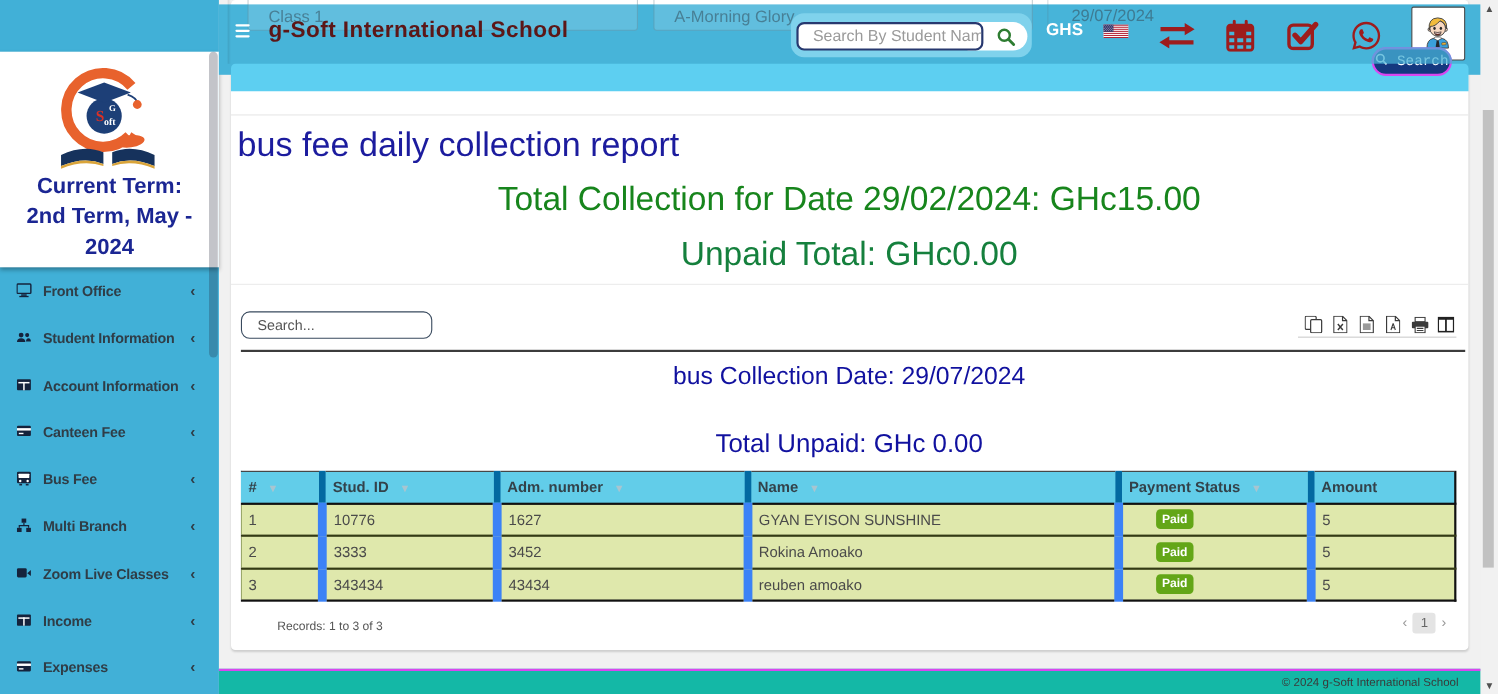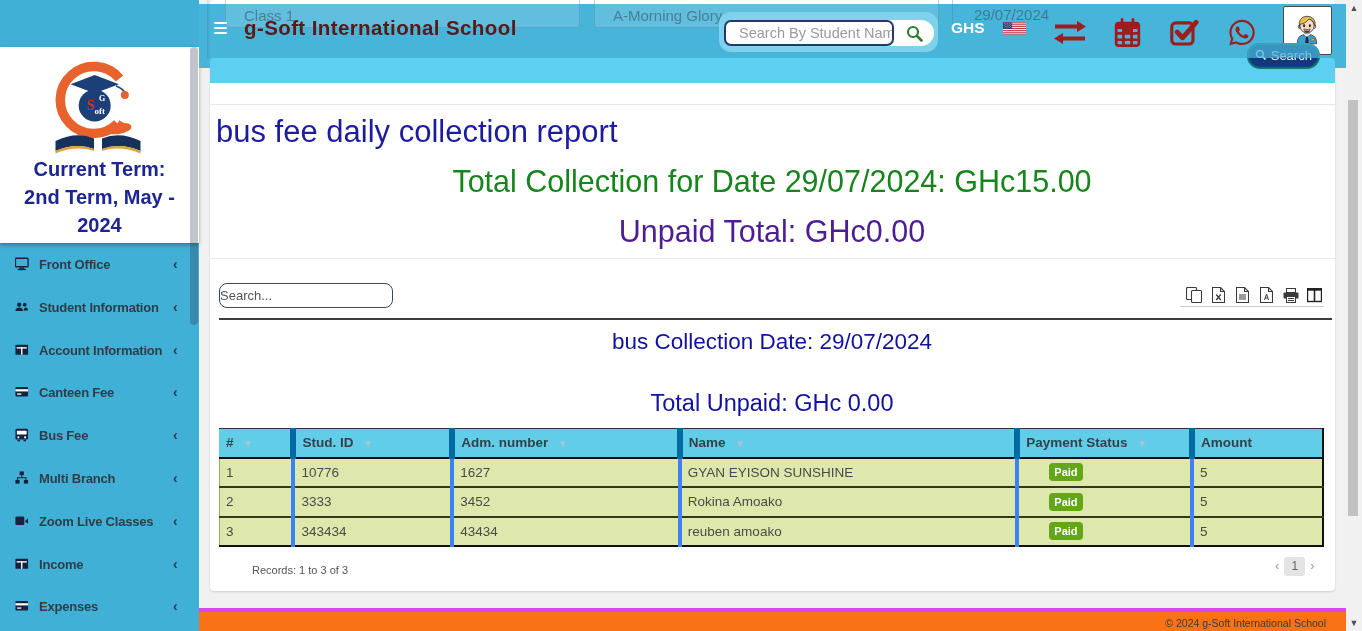--- a/index.html
+++ b/index.html
@@ -28,53 +28,53 @@
   #souter { position:absolute; z-index:2; left:520px; top:8px; width:219px; height:39.5px; background:#7fd2ec; border-radius:12px; }
   #srpill { position:absolute; z-index:3; left:671px; top:15.5px; width:64px; height:26px; background:#fff; border-radius:13px; }
   #sinput { position:absolute; z-index:4; left:525px; top:15.5px; width:170px; height:26px; background:#fff; border:2px solid #27386f; border-radius:7px; font-size:14.5px; color:#9a9a9a; line-height:22px; padding-left:13px; overflow:hidden; white-space:nowrap; }
   #ghs { position:absolute; z-index:3; left:752px; top:15px; color:#fff; font-weight:bold; font-size:15.5px; }
   .nicon { position:absolute; top:14px; z-index:3; }
 
   
   #content { position:absolute; left:210px; top:0px; width:1125px; height:591px; background:#fff; border-radius:4px; box-shadow:0 1px 2px rgba(0,0,0,.15); z-index:1; }
   #formline { position:absolute; left:210px; top:104px; width:1125px; height:1px; background:#e7e7e7; z-index:2; }
   #band { position:absolute; left:210px; top:58px; width:1125px; height:25px; background:#5dcff1; z-index:21; border-radius:4px 4px 0 0; }
-  #srchbtn { position:absolute; left:1247px; top:43px; width:73px; height:26px; background:#14387f; border:2px solid #0f766e; border-radius:13px; color:#fff; font-size:13px; text-align:center; line-height:21px; z-index:25; }
+  #srchbtn { position:absolute; left:1247px; top:43px; width:73px; height:26px; background:#14387f; border:2px solid #d946ef; border-radius:13px; color:#fff; font-size:13px; text-align:center; line-height:21px; z-index:25;font-family:Liberation Mono, monospace; }
   #srchbtn .cover { position:absolute; left:-2px; top:-2px; width:73px; height:15px; background:rgba(71,178,214,0.75); border-radius:13px 13px 0 0; }
 
   
   #h1 { position:absolute; left:216px; top:116px; line-height:1; font-size:31px; color:#1c1c9e; z-index:2; }
   .cline { position:absolute; left:210px; width:1124px; text-align:center; z-index:2; }
   #green { top:166px; color:#17851c; font-size:30.5px; line-height:1; }
-  #red { top:216px; color:#4c1d95; font-size:30.5px; line-height:1; }
-  #tsearch { position:absolute; left:219px; top:283px; width:174px; height:25px; border:1px solid #394a5e; border-radius:8px; font-size:13px; color:#555; line-height:23px; padding-left:0; z-index:2; background:#fff; }
+  #red { top:216px; color:#15803d; font-size:30.5px; line-height:1; }
+  #tsearch { position:absolute; left:219px; top:283px; width:174px; height:25px; border:1px solid #394a5e; border-radius:8px; font-size:13px; color:#555; line-height:23px; padding-left:14px; z-index:2; background:#fff; }
   #expicons { position:absolute; left:1186px; top:287px; z-index:2; font-size:0; }
   #exphr { position:absolute; left:1180px; top:306px; width:144px; height:1px; background:#ccc; z-index:2; }
   .navy { color:#11119f; }
   #c1 { top:331px; font-size:22.5px; line-height:1; }
   #c2 { top:362px; font-size:22px; line-height:1; }
   #c3 { top:392px; font-size:23.5px; line-height:1; }
 
   
   #tbl { position:absolute; left:219px; top:428px; width:1105px; z-index:2; border-collapse:collapse; font-size:13.5px; }
   #tbl th { background:#62cde9; color:#33424a; font-weight:bold; text-align:left; height:29px; padding:0 0 0 6px; border-left:6px solid #0369a1; border-top:1px solid #333; border-bottom:2px solid #111; }
   #tbl th:first-child { border-left:1px solid #62cde9; }
-  #tbl td { background:#dfe8ac; color:#4a4a4a; height:29.5px; padding:0 0 0 6px; border-left:4px solid #3b82f6; border-bottom:2px solid #333a15; }
+  #tbl td { background:#dfe8ac; color:#4a4a4a; height:29.5px; padding:0 0 0 6px; border-left:8px solid #3b82f6; border-bottom:2px solid #333a15; }
   #tbl td:first-child { border-left:1px solid #9aa86a; }
   #tbl tr:last-child td { border-bottom:2px solid #111; }
   #tbl th:last-child, #tbl td:last-child { border-right:2px solid #111; }
   .sort { color:#a8c5d0; font-size:10px; margin-left:6px; }
   .paid { display:inline-block; background:#63a617; color:#fff; font-size:11px; font-weight:bold; border-radius:4px; padding:3px 5px;margin-left:24px; }
 
   #records { position:absolute; left:219px; top:564px; font-size:11px; color:#555; z-index:2;margin-left:33px; }
   #pager { position:absolute; left:1275px; top:557px; z-index:2; font-size:13px; color:#999; }
   #pager .pg1 { display:inline-block; background:#e4e4e4; color:#666; width:21px; height:19px; text-align:center; line-height:19px; border-radius:3px; font-size:12px; margin:0 5px; }
 
   
-  #footer { position:absolute; left:199px; top:608px; width:1147px; height:23px; background:#f97316; border-top:4px solid #d946ef;text-align:center; }
+  #footer { position:absolute; left:199px; top:608px; width:1147px; height:23px; background:#14b8a6; border-top:2px solid #d946ef;text-align:center; }
   #footer .txt { position:absolute; right:20px; top:4.5px; font-size:10.5px; color:#3a3a3a; }
   #vscroll { position:absolute; left:1346px; top:0; width:16px; height:631px; background:#f1f1f1; z-index:30; }
   #vthumb { position:absolute; left:1348px; top:100px; width:10px; height:416px; background:#c1c1c1; z-index:31; }
   .sarrow { position:absolute; left:1349px; width:10px; height:10px; z-index:32; color:#505050; font-size:9px; text-align:center; line-height:10px; }
 </style>
 </head>
 <body>
 <div id="stage">
 
   <div id="content"></div>
@@ -290,21 +290,21 @@
             <rect x="0.5" y="5" width="15" height="2.6" fill="#fff"></rect>
             <rect x="2.5" y="10" width="5" height="1.5" fill="#fff"></rect>
           </svg>
           <span class="lb">Expenses</span>
           <span class="ch">‹</span>
         </div>
     </div>
   </div>
 
   <div id="h1" class="abs">bus fee daily collection report</div>
-  <div id="green" class="cline">Total Collection for Date 29/07/2024: GHc15.00</div>
+  <div id="green" class="cline">Total Collection for Date 29/02/2024: GHc15.00</div>
   <div id="red" class="cline">Unpaid Total: GHc0.00</div>
   <div id="tsearch" class="abs">Search...</div>
   <div id="expicons">
     <svg width="17" height="16" viewBox="0 0 17 16" style="margin-right:9px;">
         <rect x="0.5" y="0.5" width="10" height="12" rx="1" fill="#fff" stroke="#3a3a3a" stroke-width="1.1"></rect>
         <rect x="5.5" y="3.5" width="10" height="12" rx="1" fill="#fff" stroke="#3a3a3a" stroke-width="1.1"></rect>
       </svg>
     <svg width="13" height="16" viewBox="0 0 13 16" style="margin-right:11px;">
         <path d="M0.5 0.5 H8.5 L12.5 4.5 V15.5 H0.5 Z" fill="#fff" stroke="#3a3a3a" stroke-width="1.1"></path>
         <path d="M8.5 0.5 V4.5 H12.5" fill="none" stroke="#3a3a3a" stroke-width="1.1"></path>

